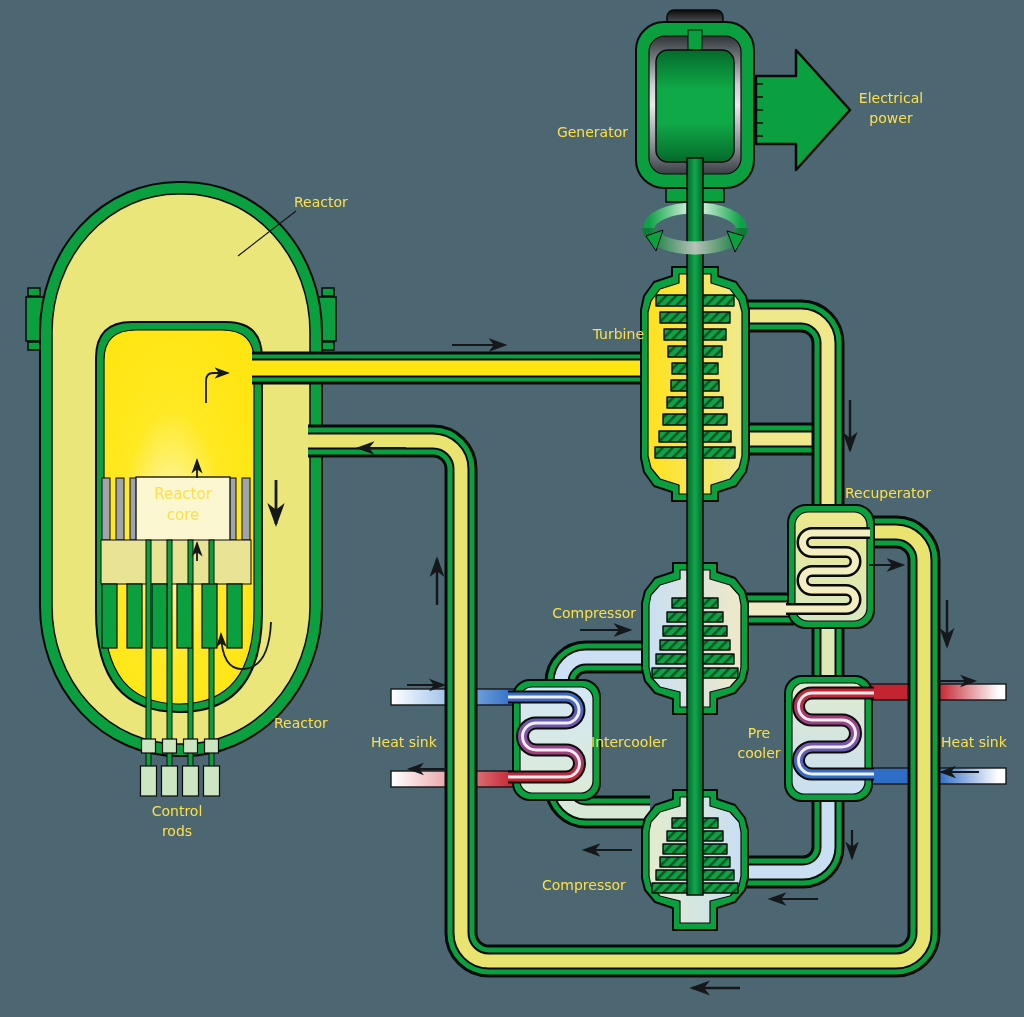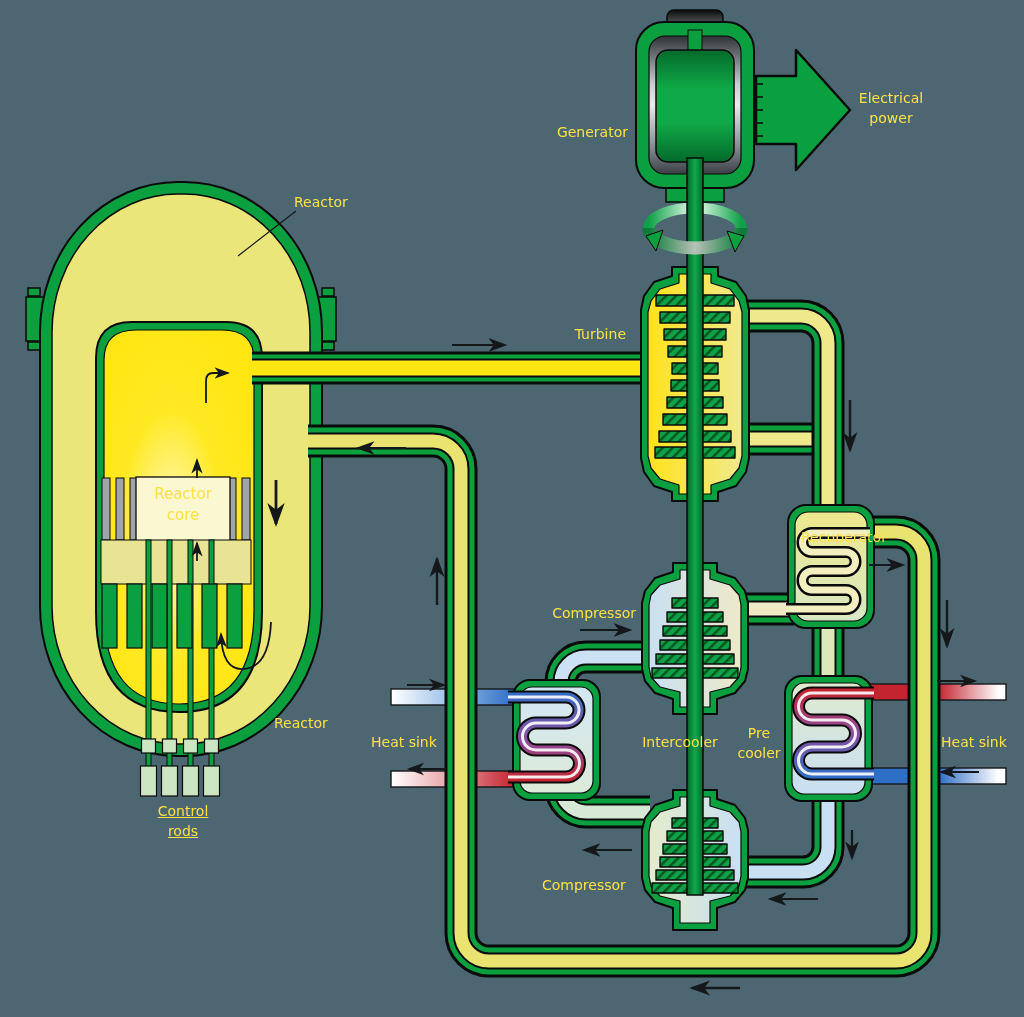--- a/index.html
+++ b/index.html
@@ -354,28 +354,28 @@
   </g>
 
   <line x1="296" y1="211" x2="238" y2="256" stroke="#15181a" stroke-width="1.2"></line>
 </svg>
 
 <div class="labels">
   <div class="lbl" style="left:294px;top:193px;width:70px;">Reactor</div>
   <div class="lbl right" style="left:540px;top:103px;width:88px;">Generator</div>
   <div class="lbl center" style="left:844px;top:89px;width:94px;">Electrical
 power</div>
-  <div class="lbl right" style="left:538px;top:305px;width:88px;">Turbine</div>
-  <div class="lbl" style="left:801px;top:484px;width:110px;margin-top:44px;">Recuperator</div>
+  <div class="lbl right" style="left:556px;top:305px;width:88px;">Turbine</div>
+  <div class="lbl" style="left:845px;top:484px;width:110px;">Recuperator</div>
   <div class="lbl right" style="left:536px;top:584px;width:100px;">Compressor</div>
   <div class="lbl" style="left:542px;top:876px;width:100px;">Compressor</div>
-  <div class="lbl" style="left:630px;top:733px;width:100px;text-align:center;">Intercooler</div>
+  <div class="lbl" style="left:591px;top:733px;width:100px;">Intercooler</div>
   <div class="lbl center" style="left:727px;top:724px;width:64px;">Pre
 cooler</div>
   <div class="lbl" style="left:371px;top:733px;width:76px;">Heat sink</div>
   <div class="lbl" style="left:941px;top:733px;width:76px;">Heat sink</div>
   <div class="lbl" style="left:274px;top:714px;width:64px;">Reactor</div>
   <div class="lbl center big" style="left:136px;top:484px;width:94px;">Reactor
 core</div>
-  <div class="lbl center" style="left:142px;top:802px;width:82px;text-decoration:underline;">Control
+  <div class="lbl center" style="left:136px;top:802px;width:82px;">Control
 rods</div>
 </div>
 </div>
 
 </body></html>

